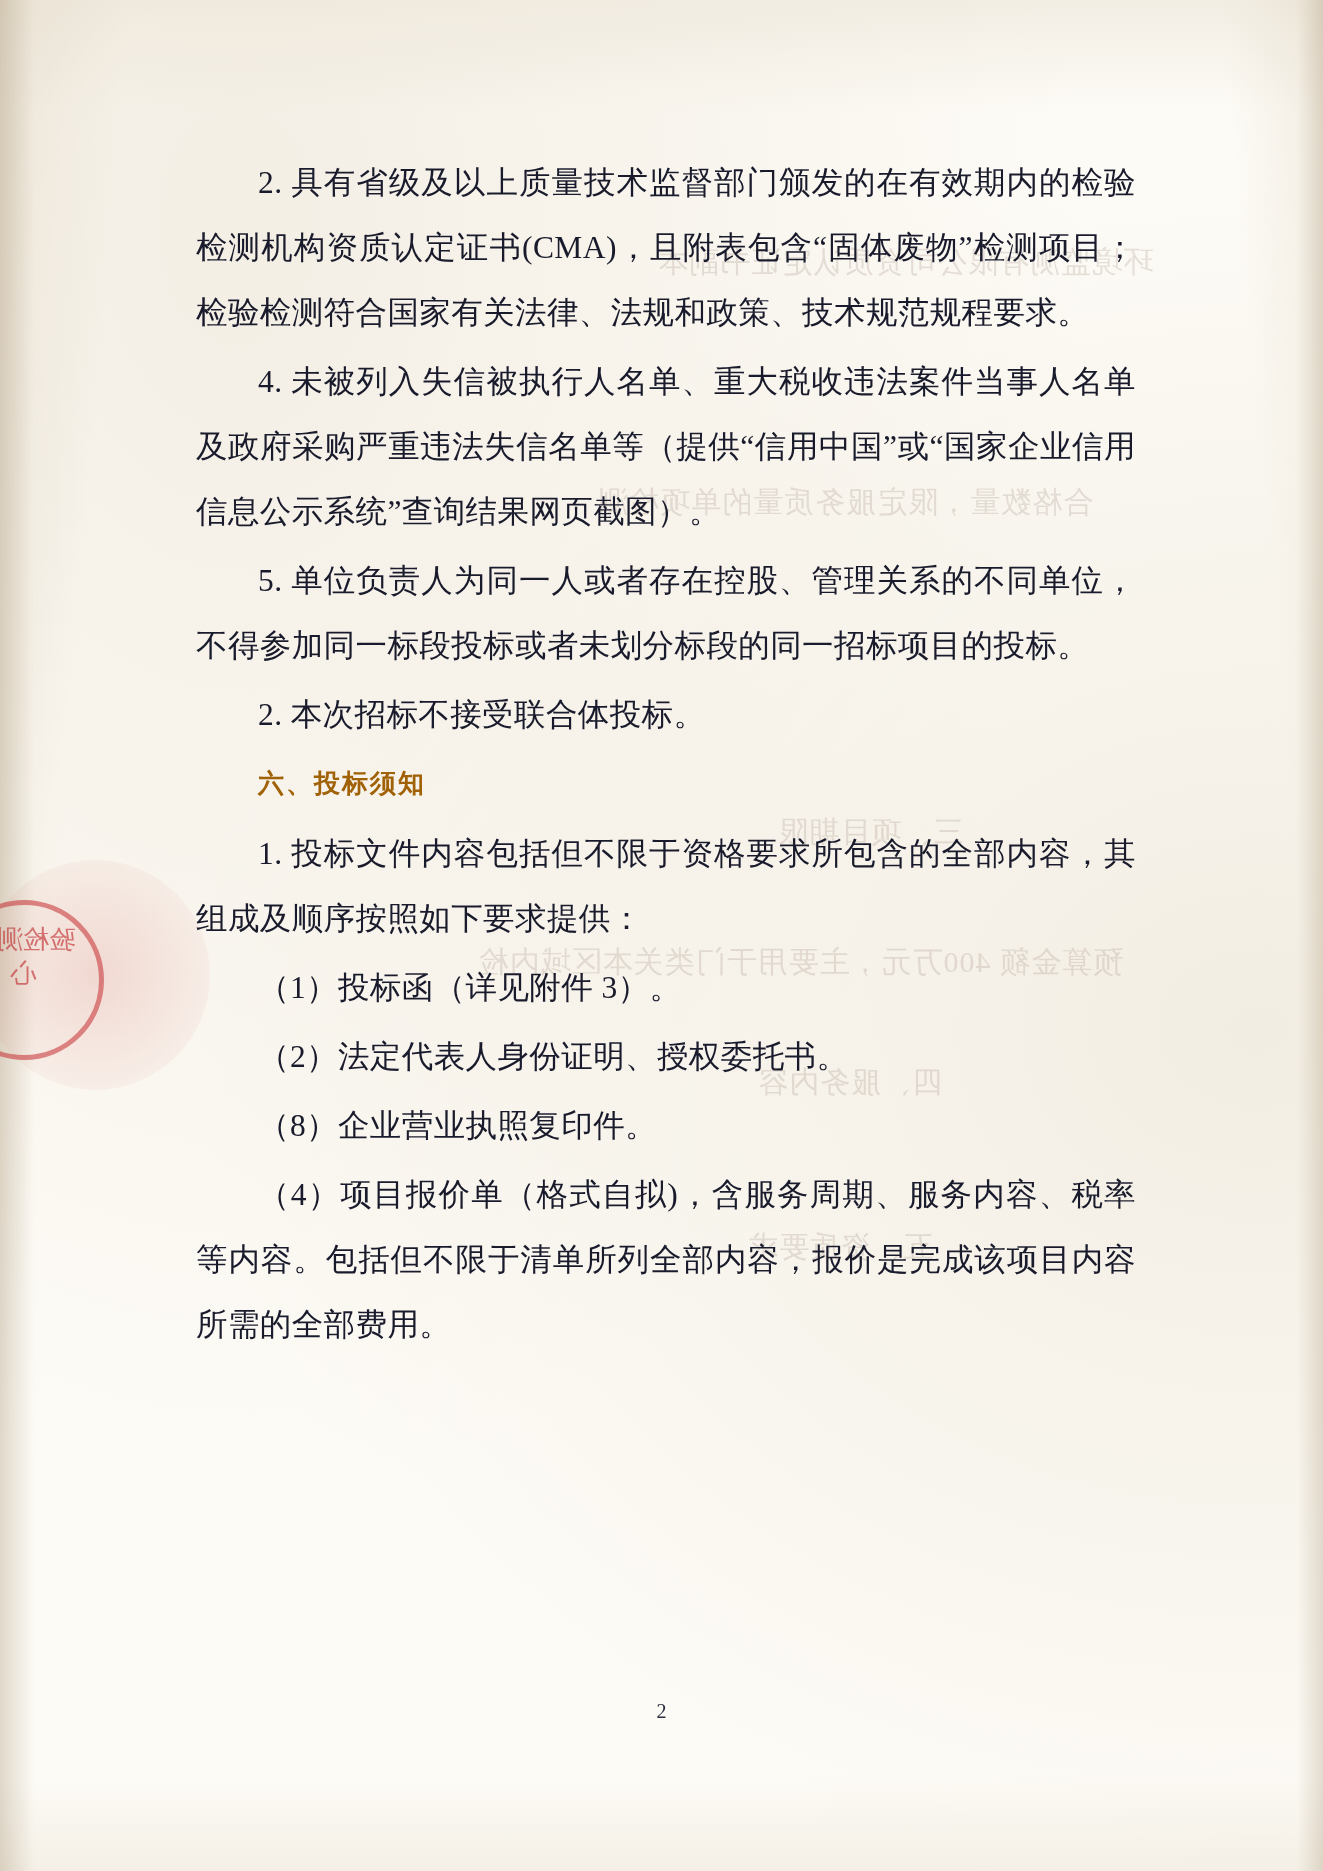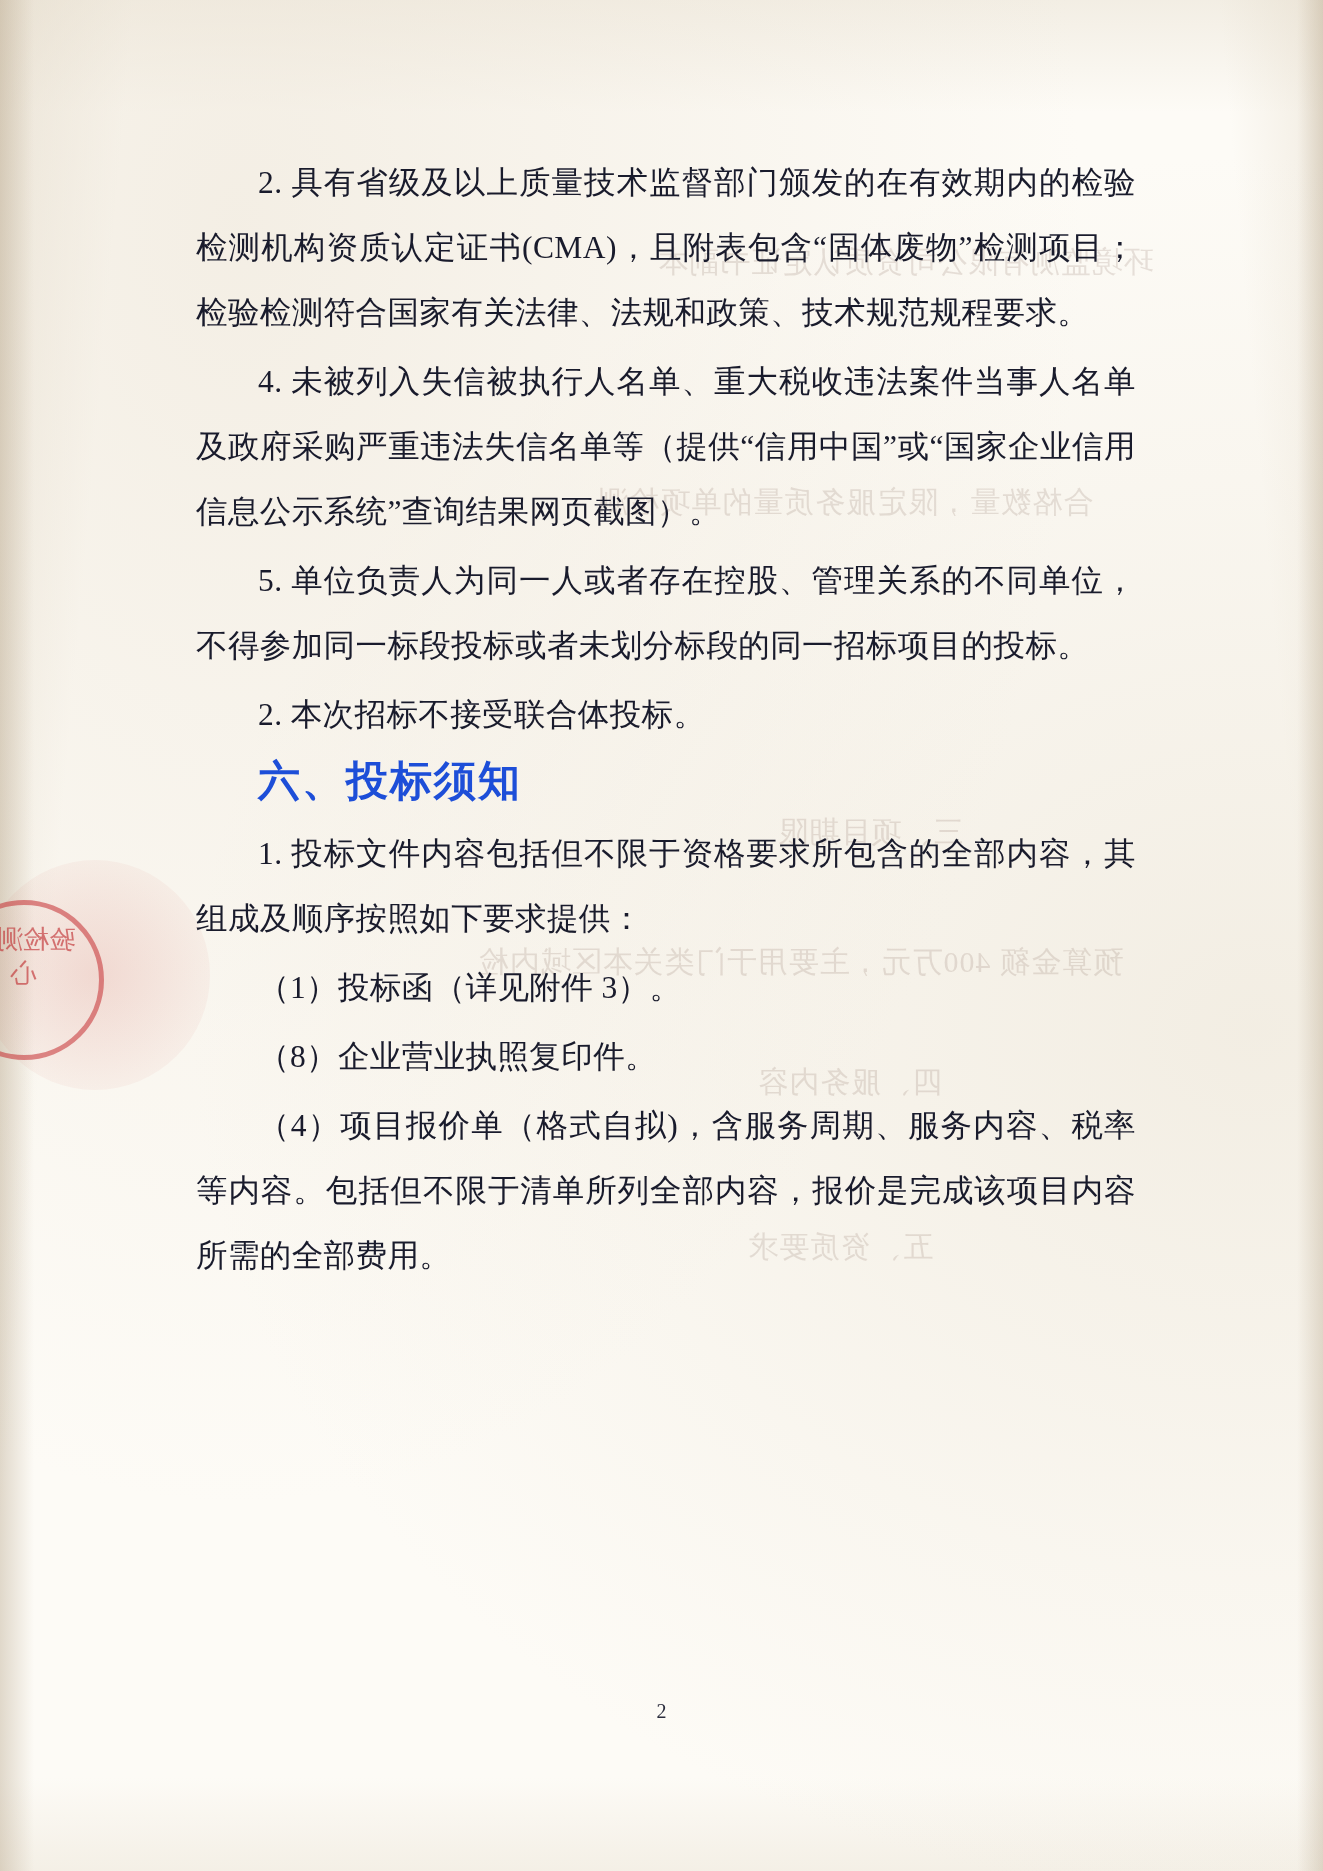--- a/index.html
+++ b/index.html
@@ -71,27 +71,26 @@
     font-size: 31.5px;
     line-height: 65px;
     color: #191b2c;
     text-align: justify;
     text-justify: inter-ideograph;
     letter-spacing: 0.4px;
   }
   p.para.indent { text-indent: 62px; }
   p.heading {
     margin: 0 0 4px 0;
-    font-size: 42px;
+    font-size: 26px;
     line-height: 66px;
-    color: #1d4ed8;
+    color: #a16207;
     font-weight: bold;
     text-indent: 62px;
     letter-spacing: 2px;
-    font-family: Liberation Mono, monospace;
   }
   .pageno {
     position: absolute;
     left: 0; right: 0;
     top: 1700px;
     text-align: center;
     font-size: 20px;
     color: #2a2c3c;
     font-family: "Liberation Serif", serif;
   }
@@ -150,18 +149,19 @@
   <div class="content">
     <p class="para indent">2. 具有省级及以上质量技术监督部门颁发的在有效期内的检验检测机构资质认定证书(CMA)，且附表包含“固体废物”检测项目；检验检测符合国家有关法律、法规和政策、技术规范规程要求。</p>
     <p class="para indent">4. 未被列入失信被执行人名单、重大税收违法案件当事人名单及政府采购严重违法失信名单等（提供“信用中国”或“国家企业信用信息公示系统”查询结果网页截图）。</p>
     <p class="para indent">5. 单位负责人为同一人或者存在控股、管理关系的不同单位，不得参加同一标段投标或者未划分标段的同一招标项目的投标。</p>
     <p class="para indent">2. 本次招标不接受联合体投标。</p>
 
     <p class="heading">六、投标须知</p>
 
     <p class="para indent">1. 投标文件内容包括但不限于资格要求所包含的全部内容，其组成及顺序按照如下要求提供：</p>
     <p class="para indent">（1）投标函（详见附件 3）。</p>
+    <p class="para indent">（2）法定代表人身份证明、授权委托书。</p>
     <p class="para indent">（8）企业营业执照复印件。</p>
     <p class="para indent">（4）项目报价单（格式自拟)，含服务周期、服务内容、税率等内容。包括但不限于清单所列全部内容，报价是完成该项目内容所需的全部费用。</p>
   </div>
 
   <div class="pageno">2</div>
 </div>
 
 </body></html>

